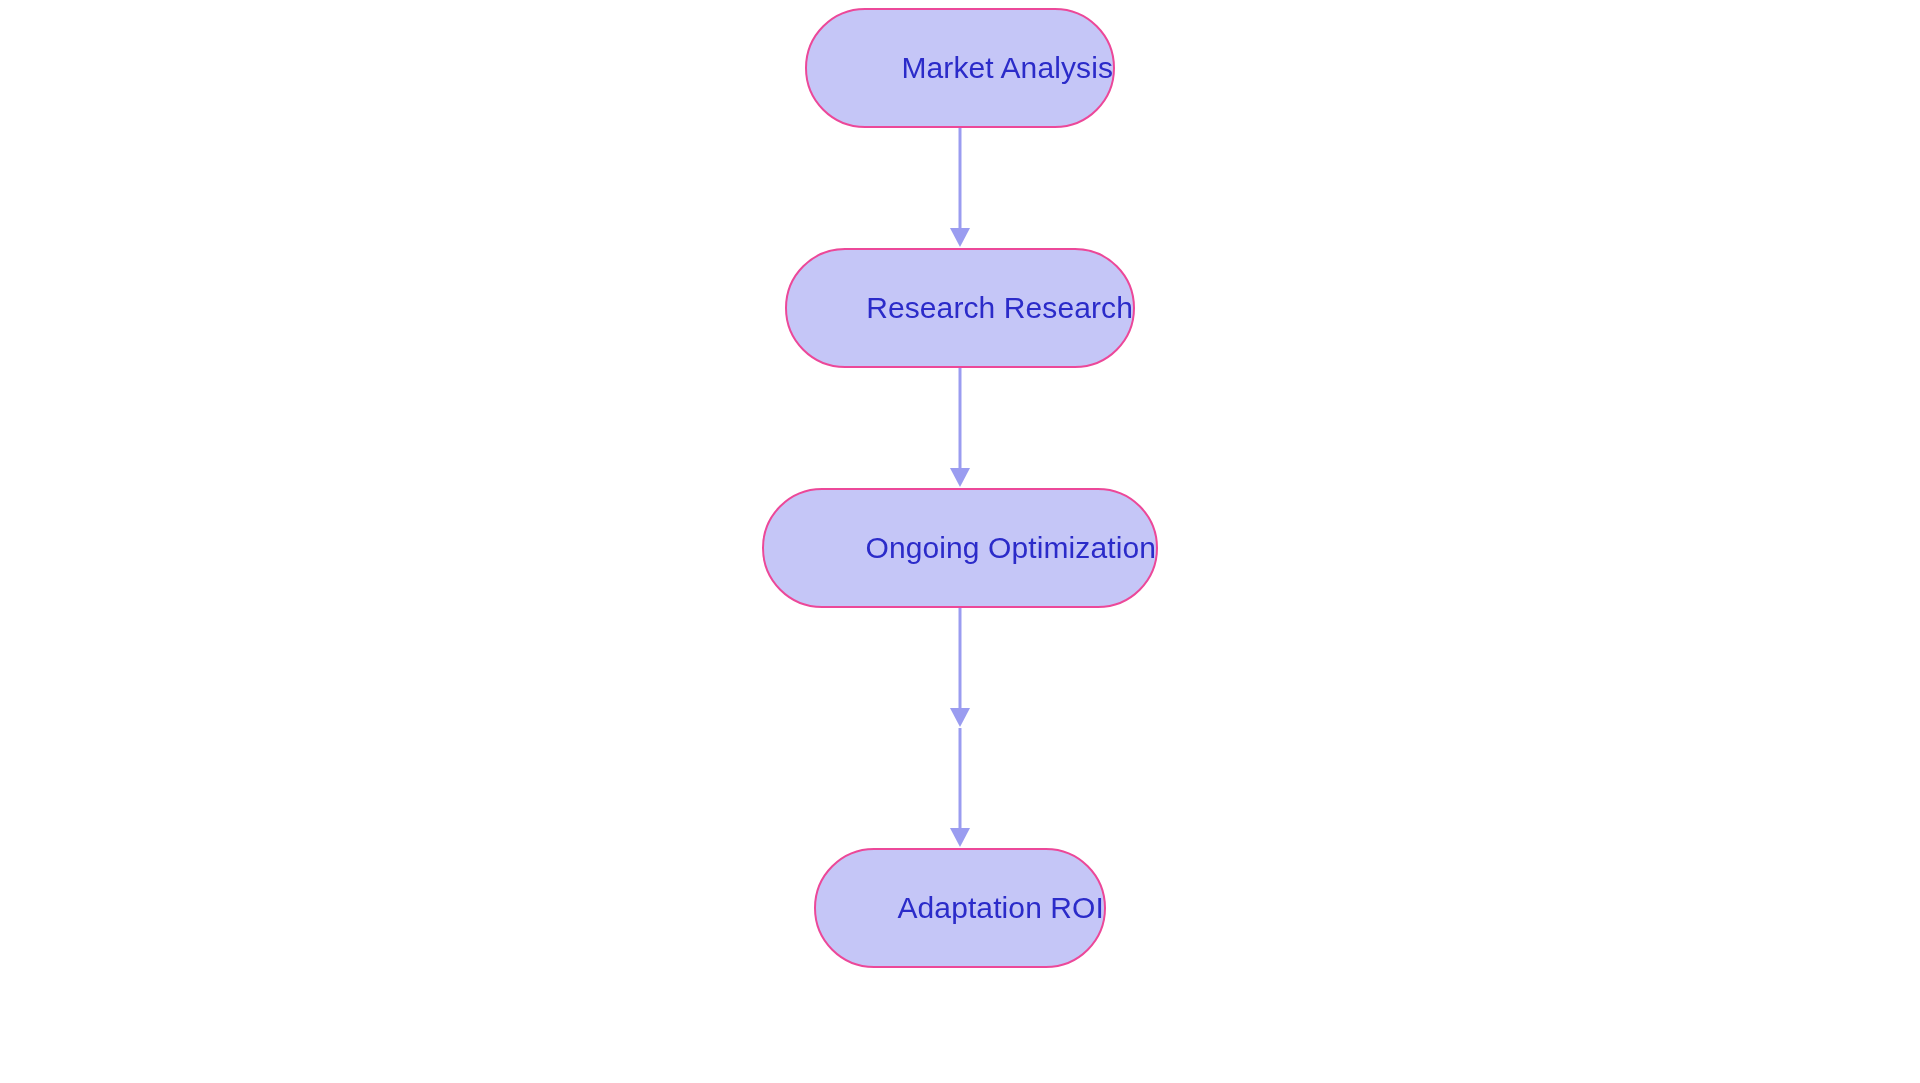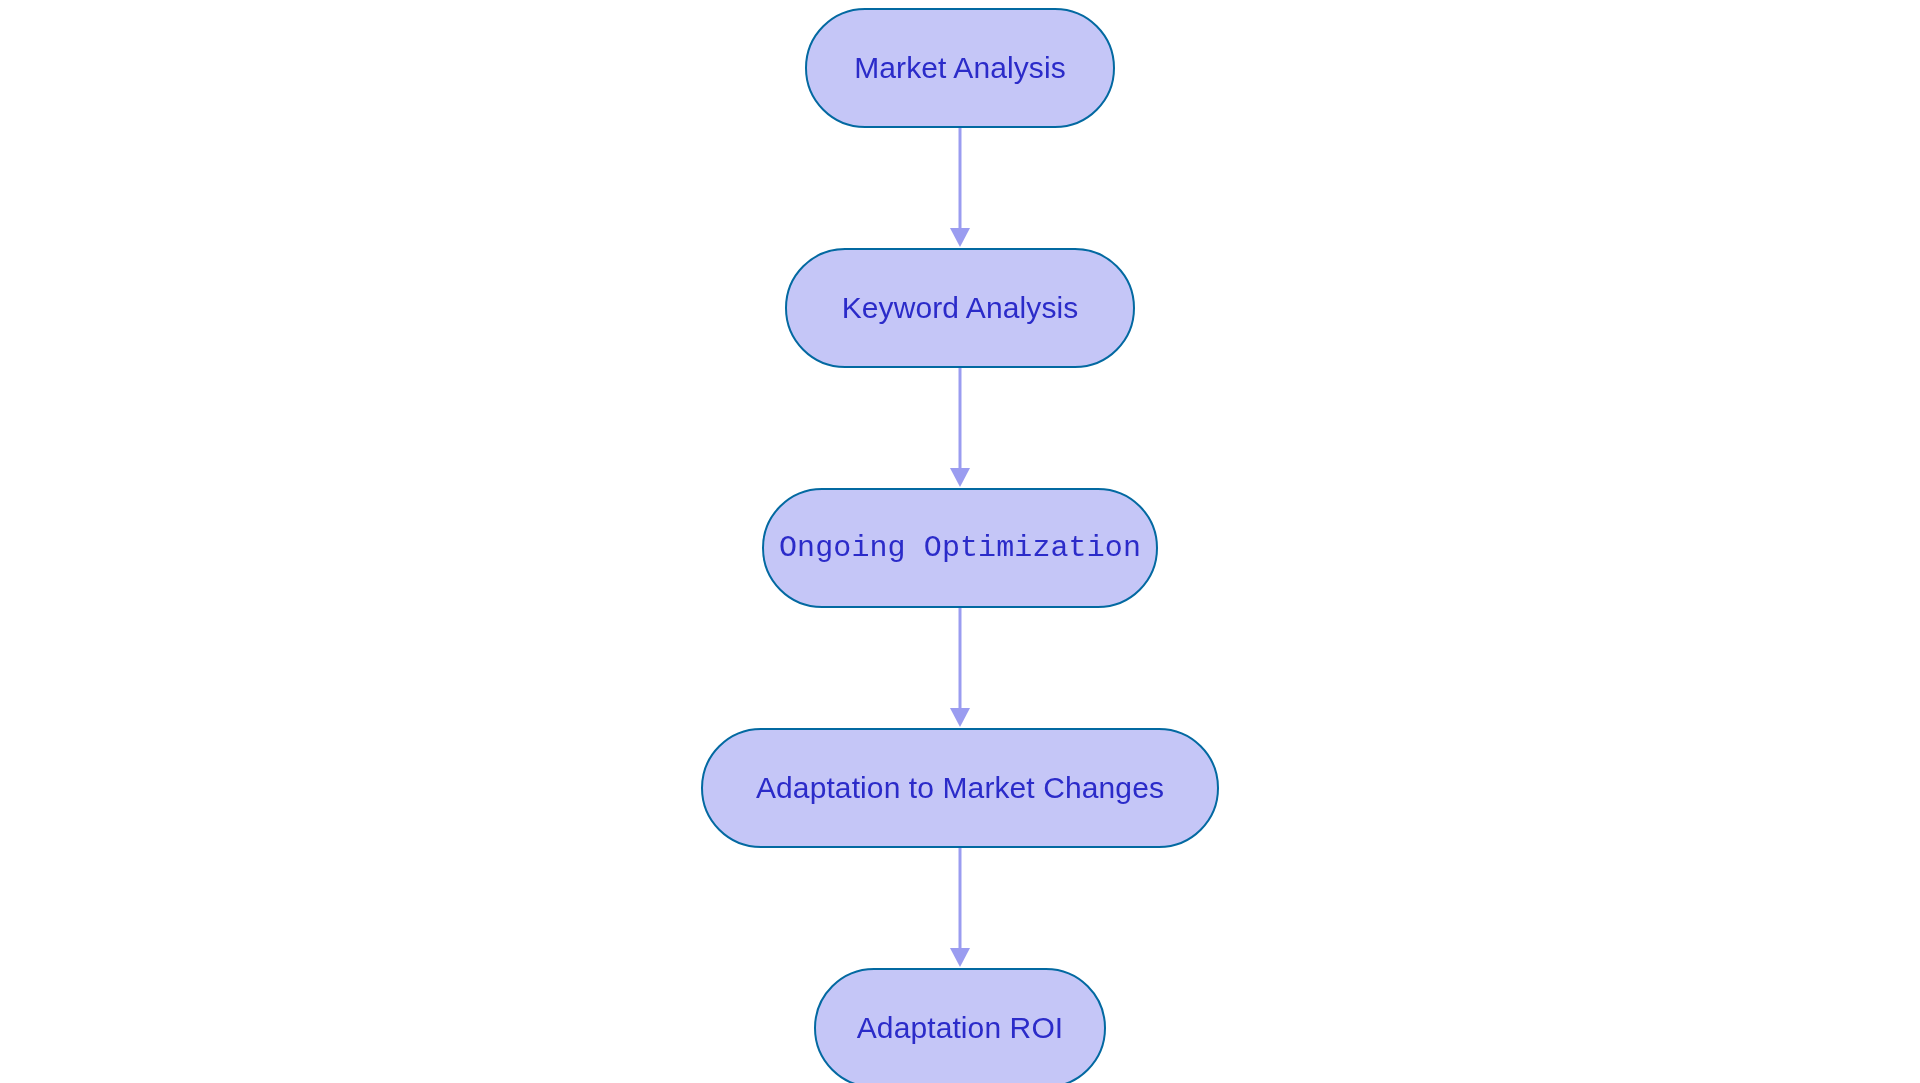--- a/index.html
+++ b/index.html
@@ -36,40 +36,40 @@
     padding-top: 8px;
     box-sizing: border-box;
   }
 
   
   .node {
     box-sizing: border-box;
     height: 120px;
     border-radius: 60px;
     background: #c5c6f7;
-    border: 2px solid #0369a1;
+    border: 2px solid #ec4899;
     display: flex;
     align-items: center;
-    justify-content: center;
+    justify-content: flex-end;
     flex: 0 0 auto;
   }
   .node-label {
     color: #2b2bc9;
     font-size: 30px;
     font-weight: 400;
     letter-spacing: 0.1px;
     white-space: nowrap;
     line-height: 1;
     user-select: none;
   }
 
   
   .node.n0 { width: 310px; }
   .node.n1 { width: 350px; }
-  .node.n2 { width: 396px; font-family: Liberation Mono, monospace; }
+  .node.n2 { width: 396px; }
   .node.n3 { width: 518px; }
   .node.n4 { width: 292px; }
 
   
   .connector {
     flex: 0 0 auto;
     width: 30px;
     height: 120px;
     position: relative;
     display: block;
@@ -92,44 +92,41 @@
     </div>
 
     <div class="connector">
       <svg viewBox="0 0 30 120" xmlns="http://www.w3.org/2000/svg">
         <line x1="15" y1="0" x2="15" y2="102" stroke="#9a9cf0" stroke-width="3"></line>
         <polygon points="5,100 25,100 15,119" fill="#9a9cf0"></polygon>
       </svg>
     </div>
 
     <div class="node n1">
-      <span class="node-label">Keyword Analysis</span>
+      <span class="node-label">Research Research</span>
     </div>
 
     <div class="connector">
       <svg viewBox="0 0 30 120" xmlns="http://www.w3.org/2000/svg">
         <line x1="15" y1="0" x2="15" y2="102" stroke="#9a9cf0" stroke-width="3"></line>
         <polygon points="5,100 25,100 15,119" fill="#9a9cf0"></polygon>
       </svg>
     </div>
 
     <div class="node n2">
       <span class="node-label">Ongoing Optimization</span>
     </div>
 
     <div class="connector">
       <svg viewBox="0 0 30 120" xmlns="http://www.w3.org/2000/svg">
         <line x1="15" y1="0" x2="15" y2="102" stroke="#9a9cf0" stroke-width="3"></line>
         <polygon points="5,100 25,100 15,119" fill="#9a9cf0"></polygon>
       </svg>
     </div>
 
-    <div class="node n3">
-      <span class="node-label">Adaptation to Market Changes</span>
-    </div>
 
     <div class="connector">
       <svg viewBox="0 0 30 120" xmlns="http://www.w3.org/2000/svg">
         <line x1="15" y1="0" x2="15" y2="102" stroke="#9a9cf0" stroke-width="3"></line>
         <polygon points="5,100 25,100 15,119" fill="#9a9cf0"></polygon>
       </svg>
     </div>
 
     <div class="node n4">
       <span class="node-label">Adaptation ROI</span>

